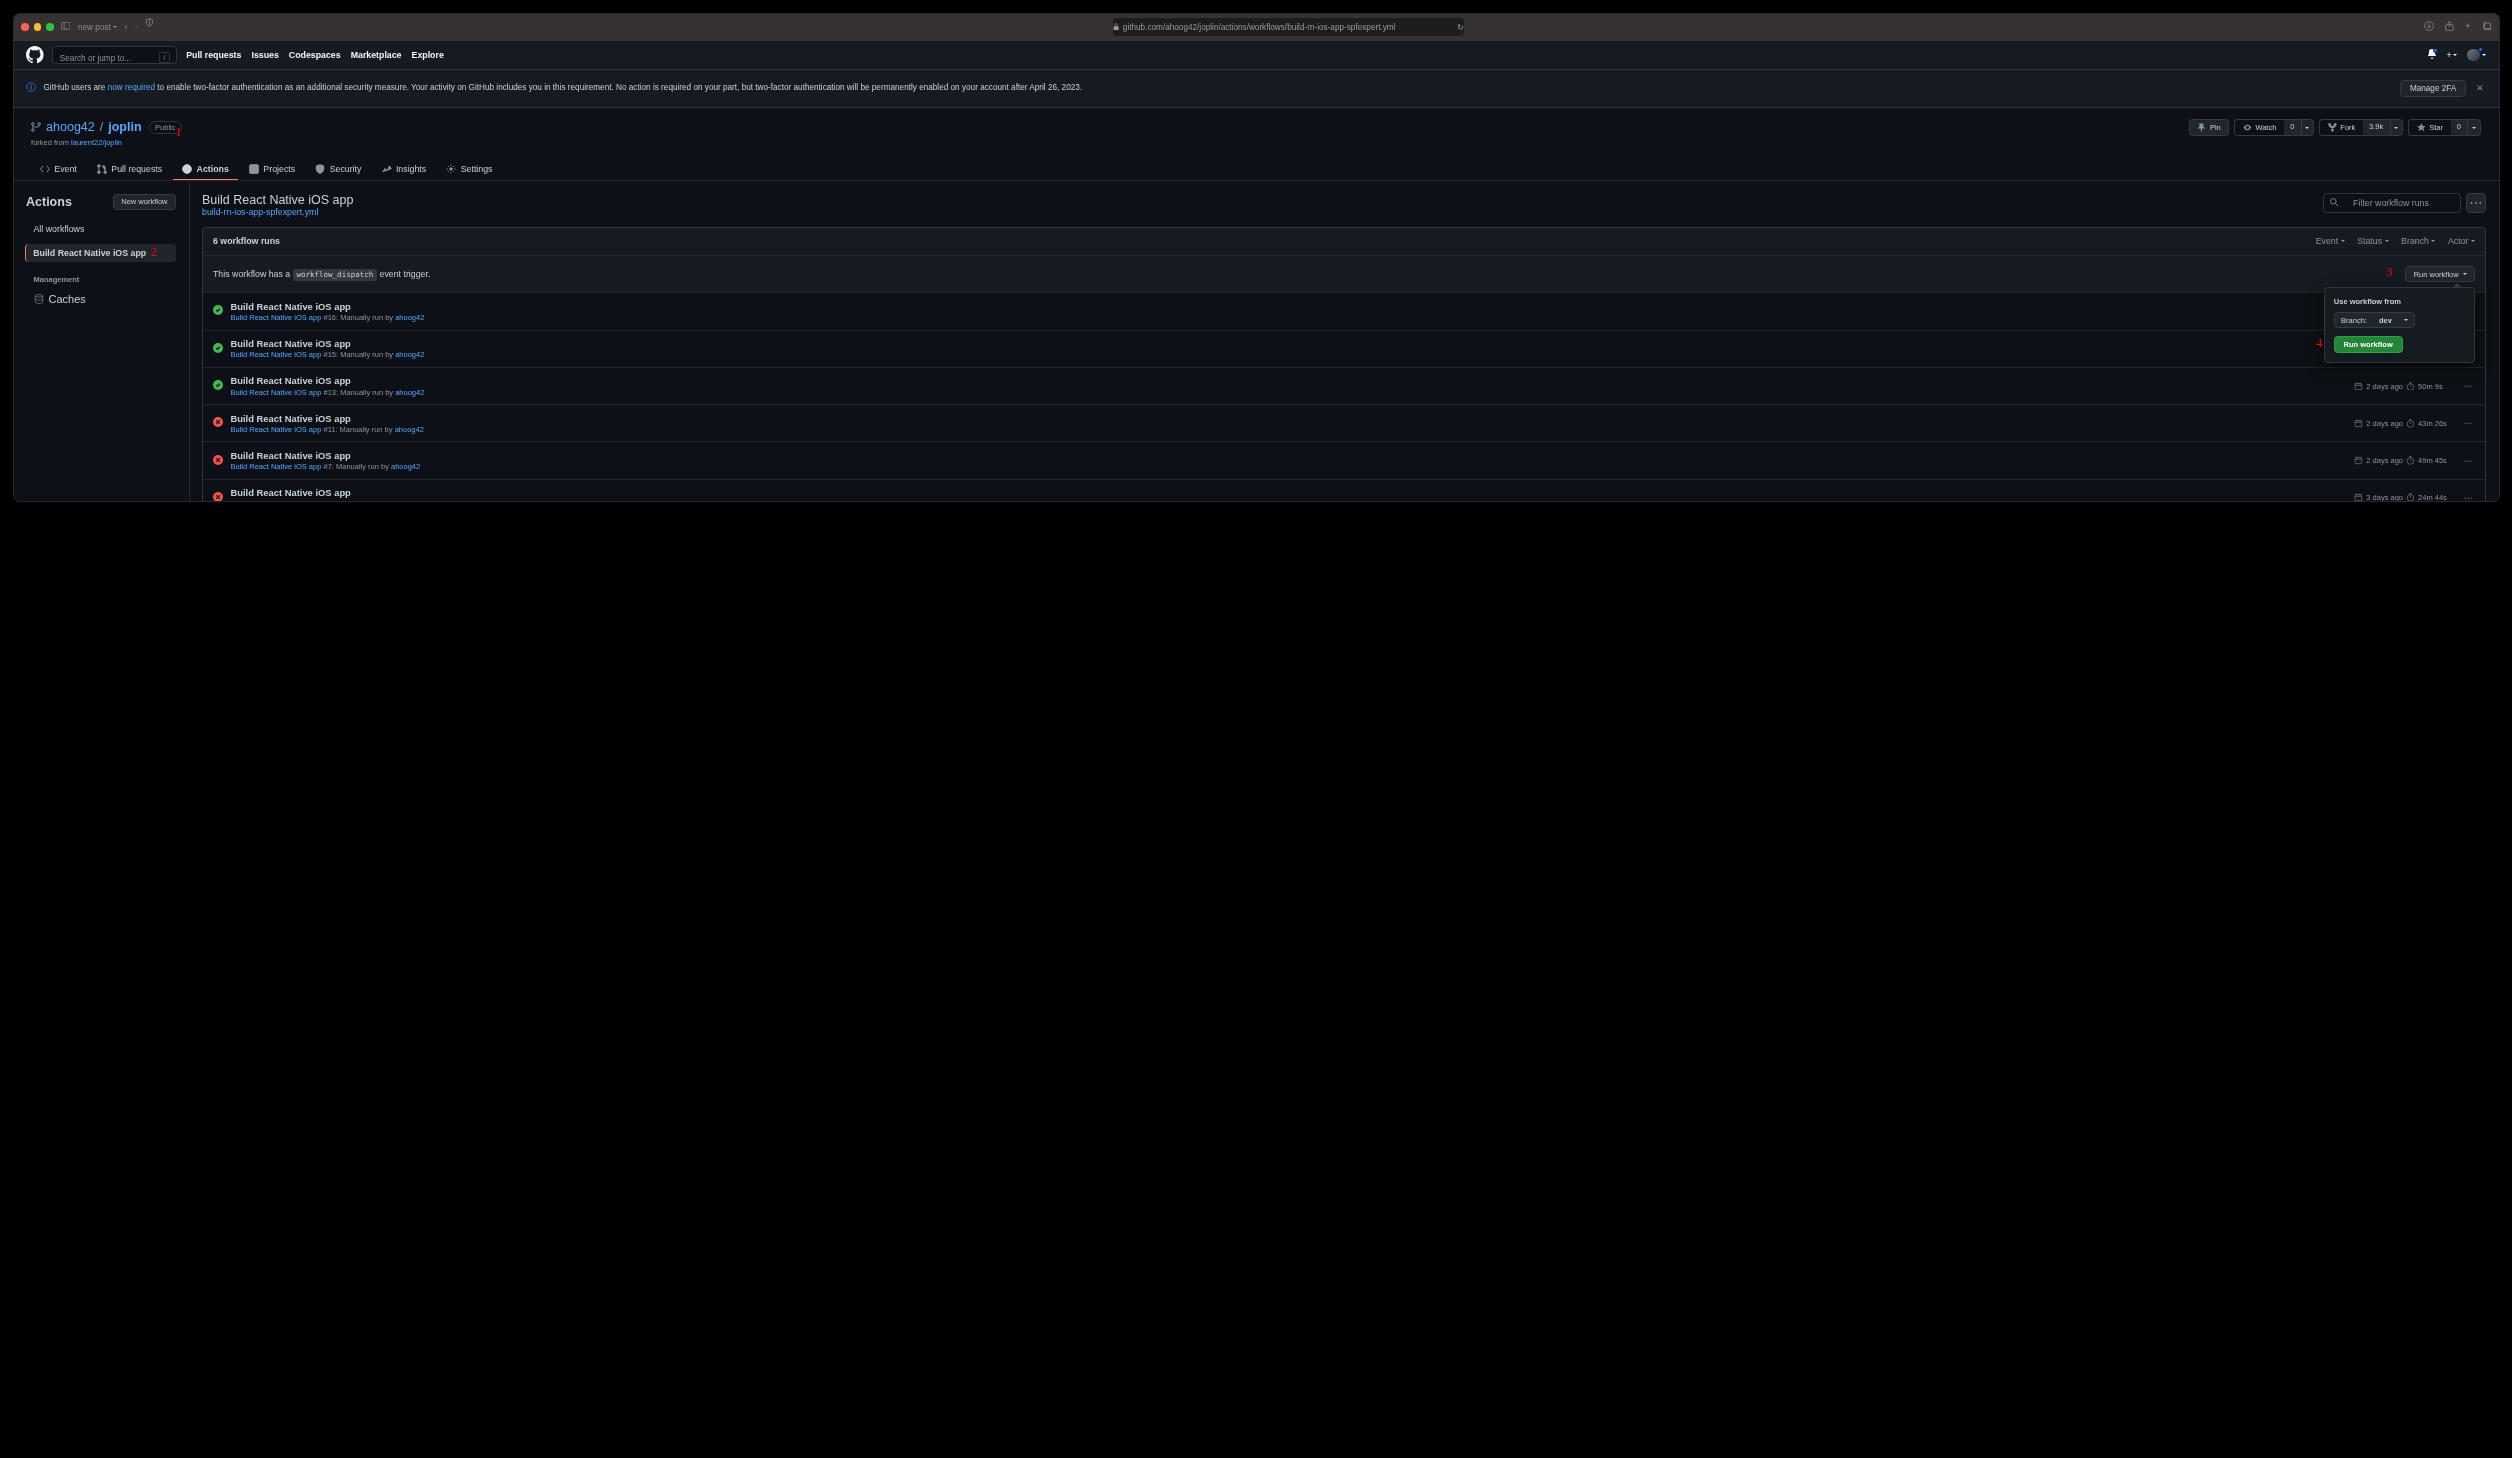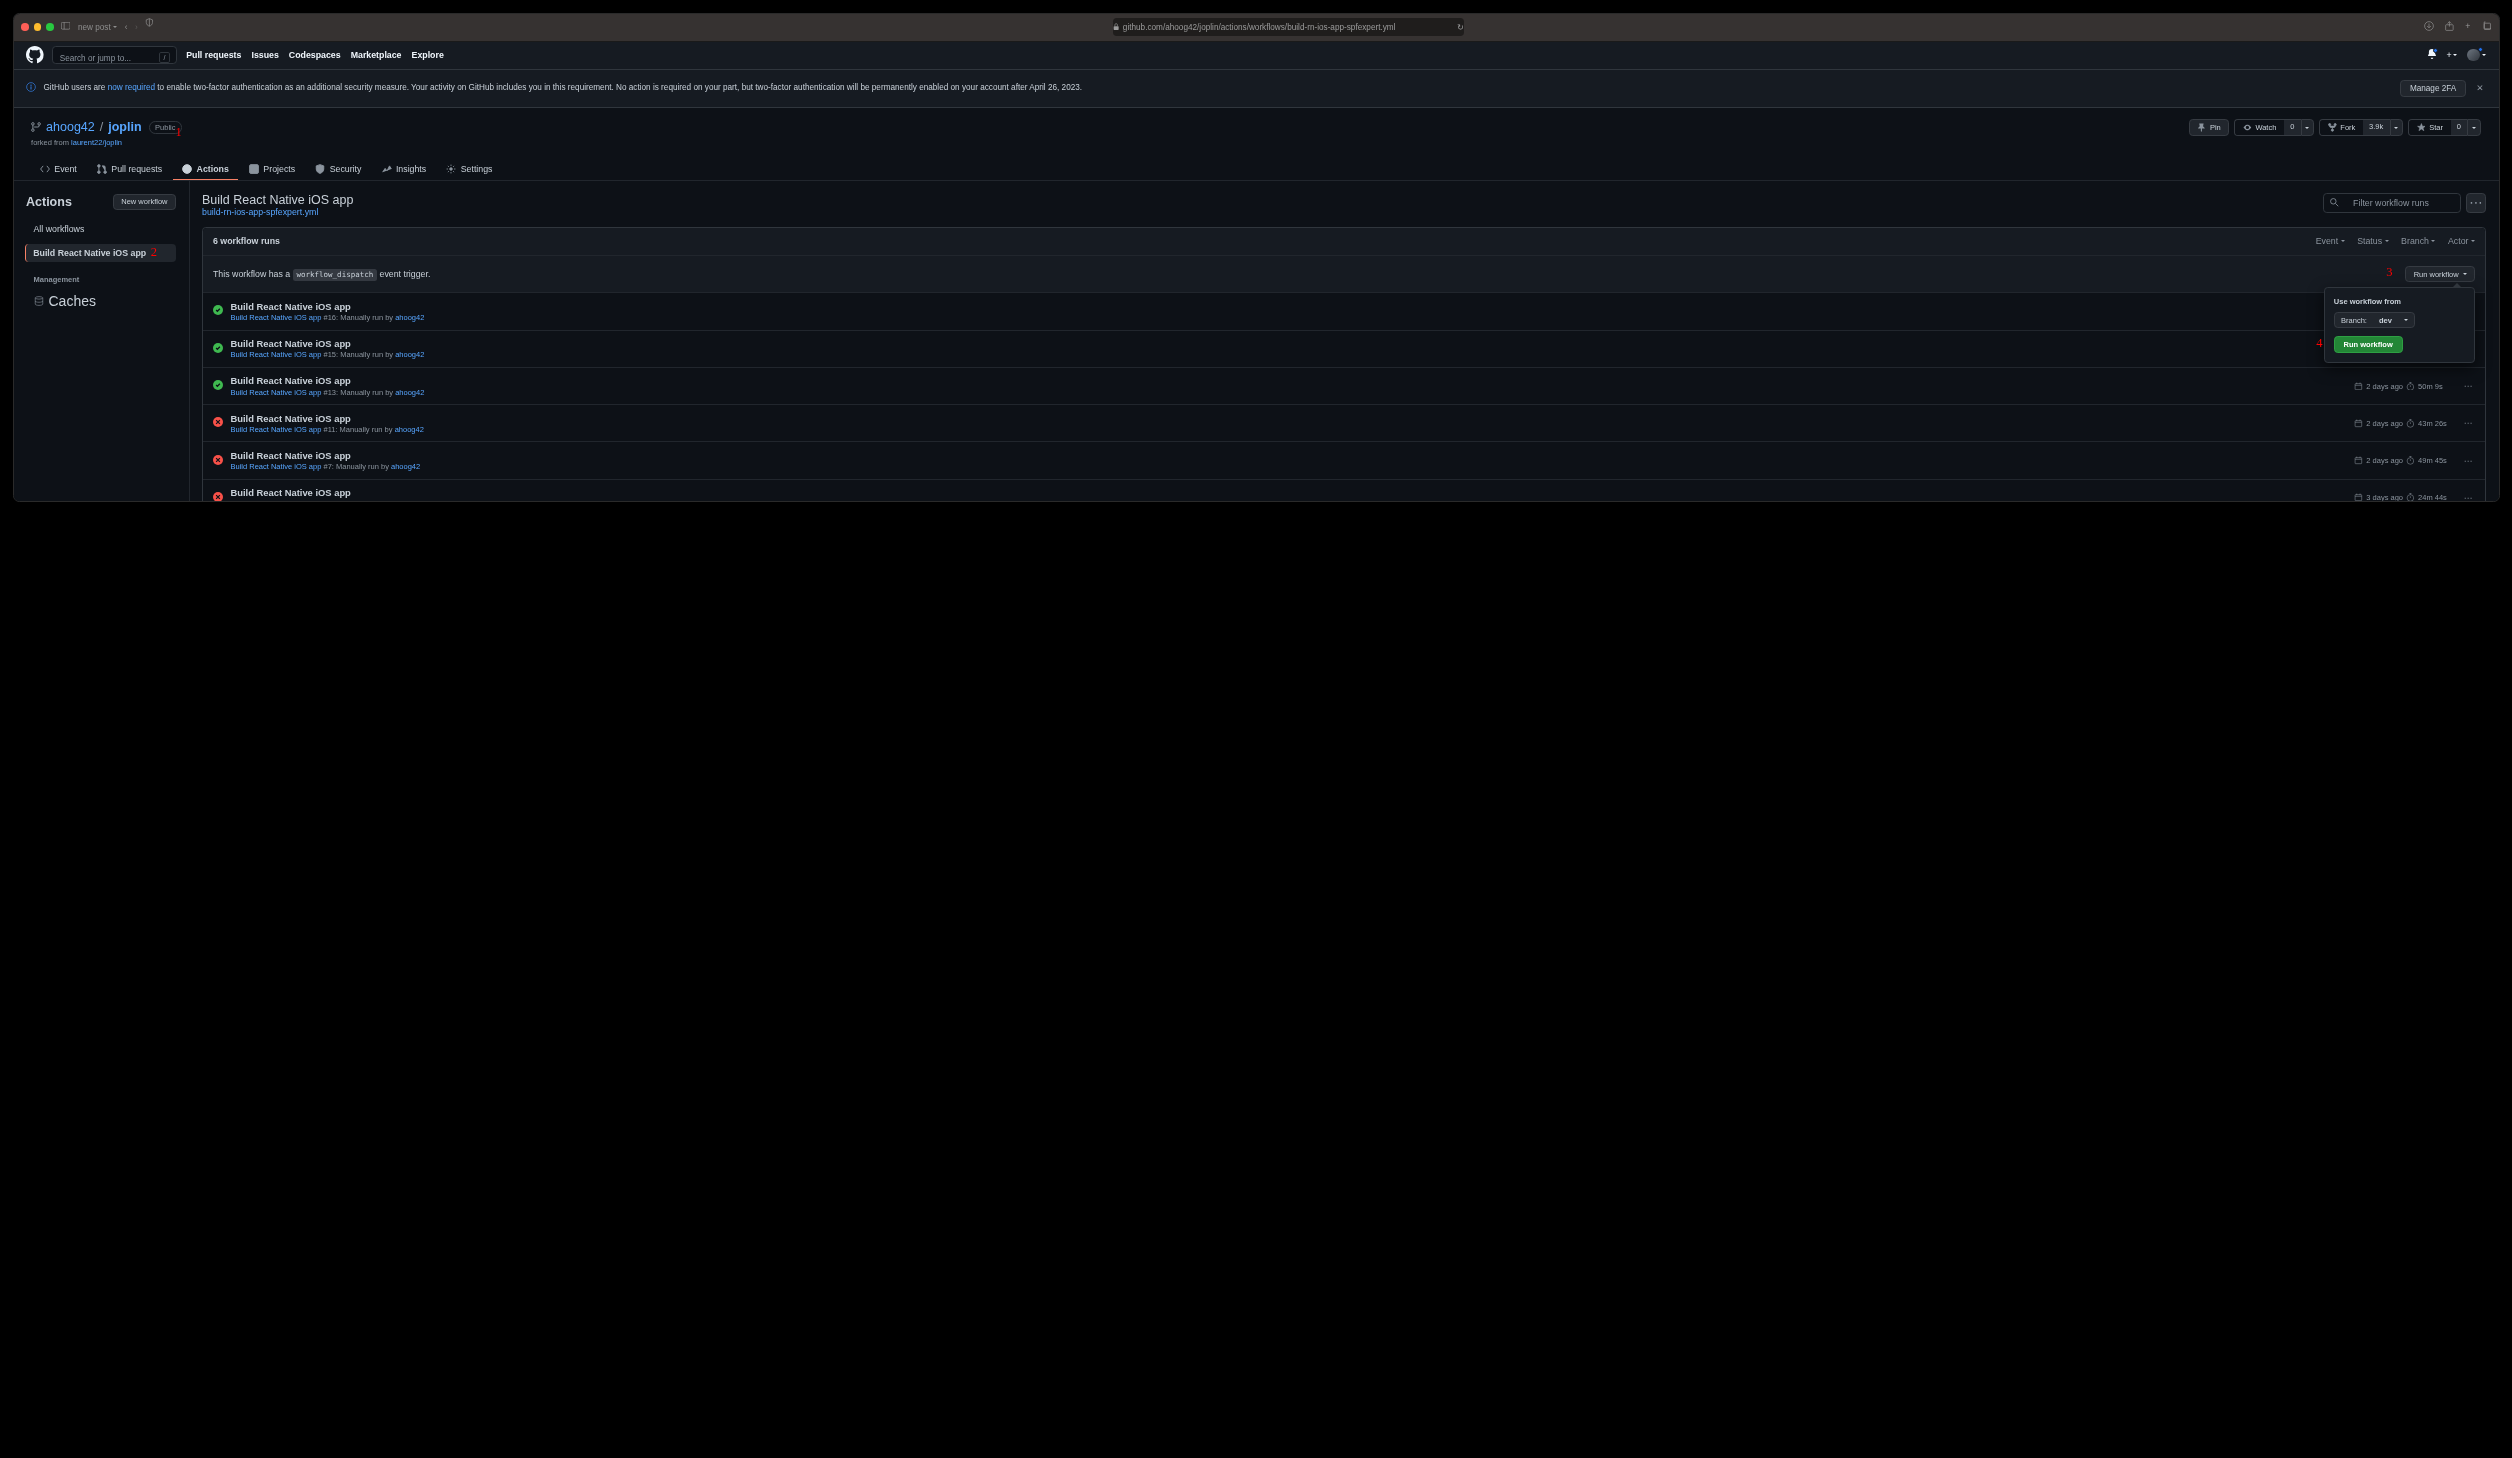--- a/index.html
+++ b/index.html
@@ -126,21 +126,21 @@
 
 
 .main { display: flex; flex: 1; overflow: hidden; background: #0d1117;}
 .sidebar { width: 176px; padding: 12.5px; border-right: 0.6px solid #21262d;}
 .sidebar-header { display: flex; justify-content: space-between; align-items: center; margin-bottom: 10px;}
 .sidebar-header h2 { font-size: 12.5px; font-weight: 600; }
 .new-workflow-btn { background: #21262d; border: 0.6px solid #363b42; border-radius: 3.8px; padding: 2.5px 7.5px; font-size: 7.5px; color: #c9d1d9; }
 .sidebar-item { padding: 4.4px 7.5px; border-radius: 3.8px; font-size: 8.8px; color: #c9d1d9; display:block;}
 .sidebar-item.active { background: #21262d; border-left: 1.3px solid #f78166; font-weight: 600; margin-left:-1.3px;}
 .sidebar-section { font-size: 7.5px; font-weight: 600; color: #8b949e; margin: 12.5px 0 5px 7.5px;}
-.sidebar-mgmt-item { display: flex; align-items: center; gap: 5px; padding: 4.4px 7.5px; font-size: 14px; color: #c9d1d9;}
+.sidebar-mgmt-item { display: flex; align-items: center; gap: 5px; padding: 4.4px 7.5px; font-size: 11px; color: #c9d1d9;}
 
 .content { flex: 1; padding: 11.3px 12.5px; overflow:auto;}
 .page-header { display: flex; justify-content: space-between; margin-bottom: 10px; }
 .page-header h1 { font-size: 12.5px; font-weight: 400; color: #c9d1d9;}
 .page-header a { color: #58a6ff; font-size: 8.8px; }
 .filter-input { background: #0d1117; border: 0.6px solid #30363d; border-radius: 3.8px; height: 20px; width: 138px; display: flex; align-items: center; padding: 0 6.3px; color: #8b949e; gap:14px;font-size:8.8px;}
 .more-btn { background: #21262d; border: 0.6px solid #363b42; border-radius: 3.8px; width: 20px; height: 20px; display:flex;align-items:center;justify-content:center;color:#8b949e;}
 
 
 .runs-box { border: 0.6px solid #30363d; border-radius: 3.8px; }

